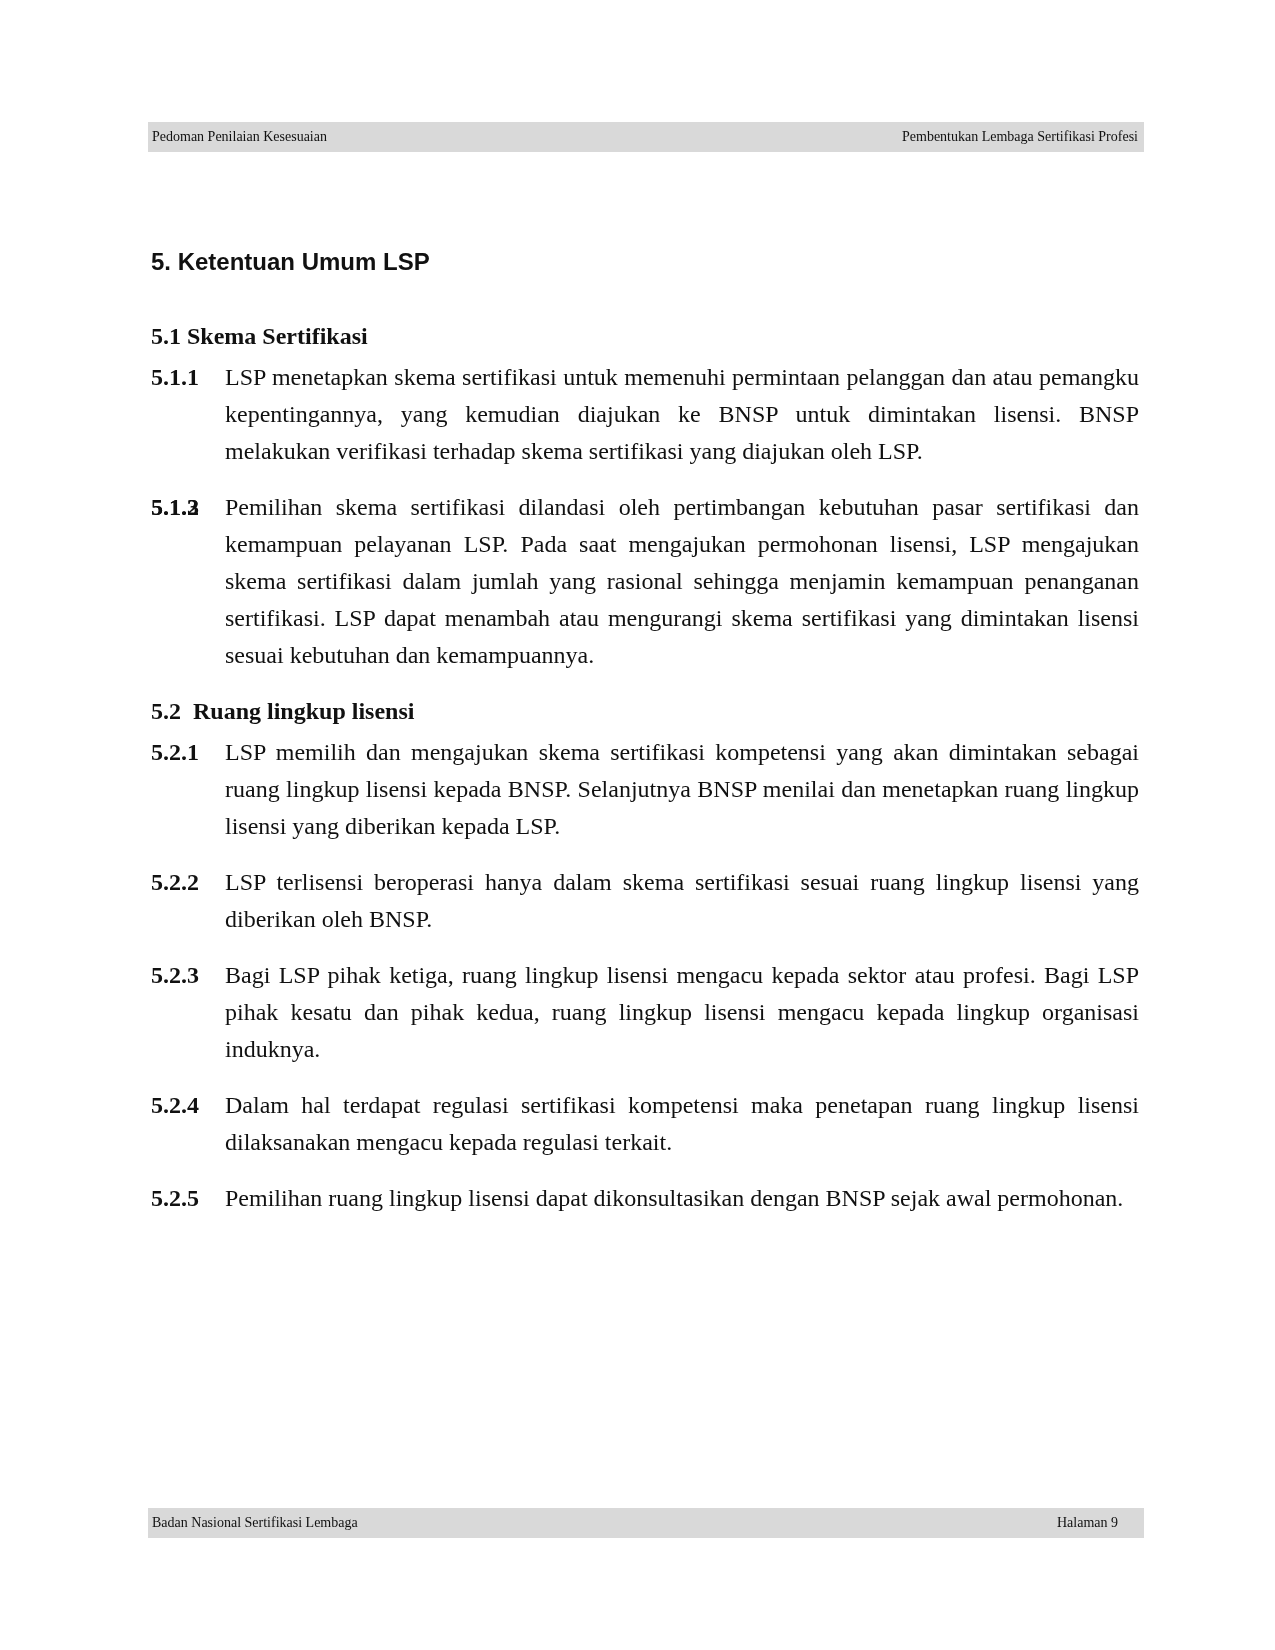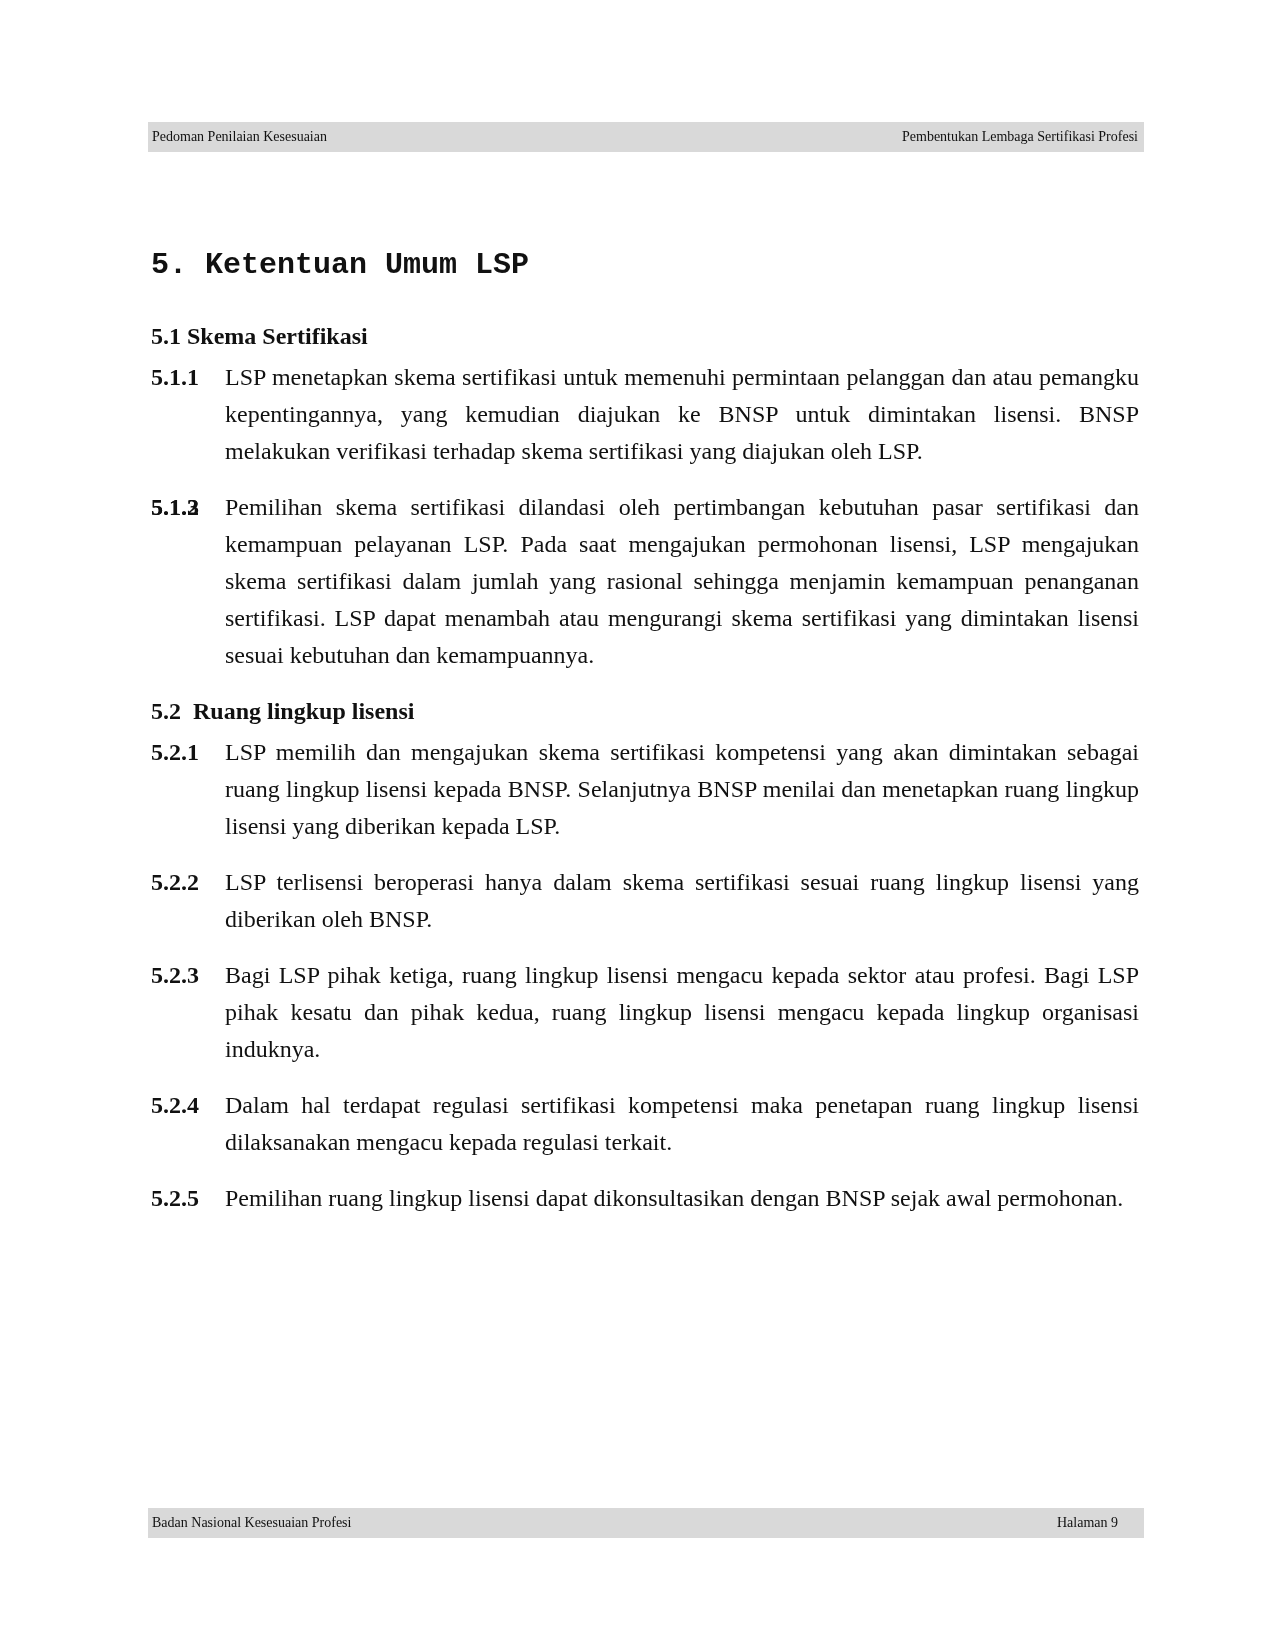--- a/index.html
+++ b/index.html
@@ -5,22 +5,22 @@
   html, body { margin:0; padding:0; background:#ffffff; }
   body { width:1275px; height:1650px; position:relative; overflow:hidden;
          font-family:"DejaVu Serif", serif; color:#111; }
   .band { position:absolute; left:148px; width:996px; height:30px; background:#d9d9d9;
           display:flex; justify-content:space-between; align-items:center;
           font-size:14px; padding:0 6px 0 4px; box-sizing:border-box;
           font-family:"Liberation Serif", serif; }
   #hdr { top:122px; }
   #ftr { top:1508px; }
   #ftr .r { padding-right:20px; }
-  .h1 { position:absolute; left:151px; top:248px; font-size:30px; font-weight:bold;
-        font-family:Liberation Mono, monospace; }
+  .h1 { position:absolute; left:151px; top:248px; font-size:24px; font-weight:bold;
+        font-family:Liberation Sans, sans-serif; }
   .content { position:absolute; left:151px; top:318px; width:988px;
              font-family:"Liberation Serif", serif; font-size:24px; line-height:37px; }
   .h2 { font-weight:bold; font-size:24px; margin:0 0 4px 0; }
   .item { position:relative; padding-left:74px; text-align:justify; margin-bottom:19px; }
   .num { position:absolute; left:0; top:0; font-weight:bold; }
 </style>
 </head>
 <body>
 
 <div id="hdr" class="band">
@@ -64,15 +64,15 @@
       <span>Dalam hal terdapat regulasi sertifikasi kompetensi maka penetapan ruang lingkup lisensi dilaksanakan mengacu kepada regulasi terkait.</span>
     </div>
     <div class="item">
       <span class="num">5.2.5</span>
       <span>Pemilihan ruang lingkup lisensi dapat dikonsultasikan dengan BNSP sejak awal permohonan.</span>
     </div>
   </div>
 </div>
 
 <div id="ftr" class="band">
-  <span>Badan Nasional Kesesuaian Profesi</span>
+  <span>Badan Nasional Sertifikasi Lembaga</span>
   <span class="r">Halaman 9</span>
 </div>
 
 </body></html>

